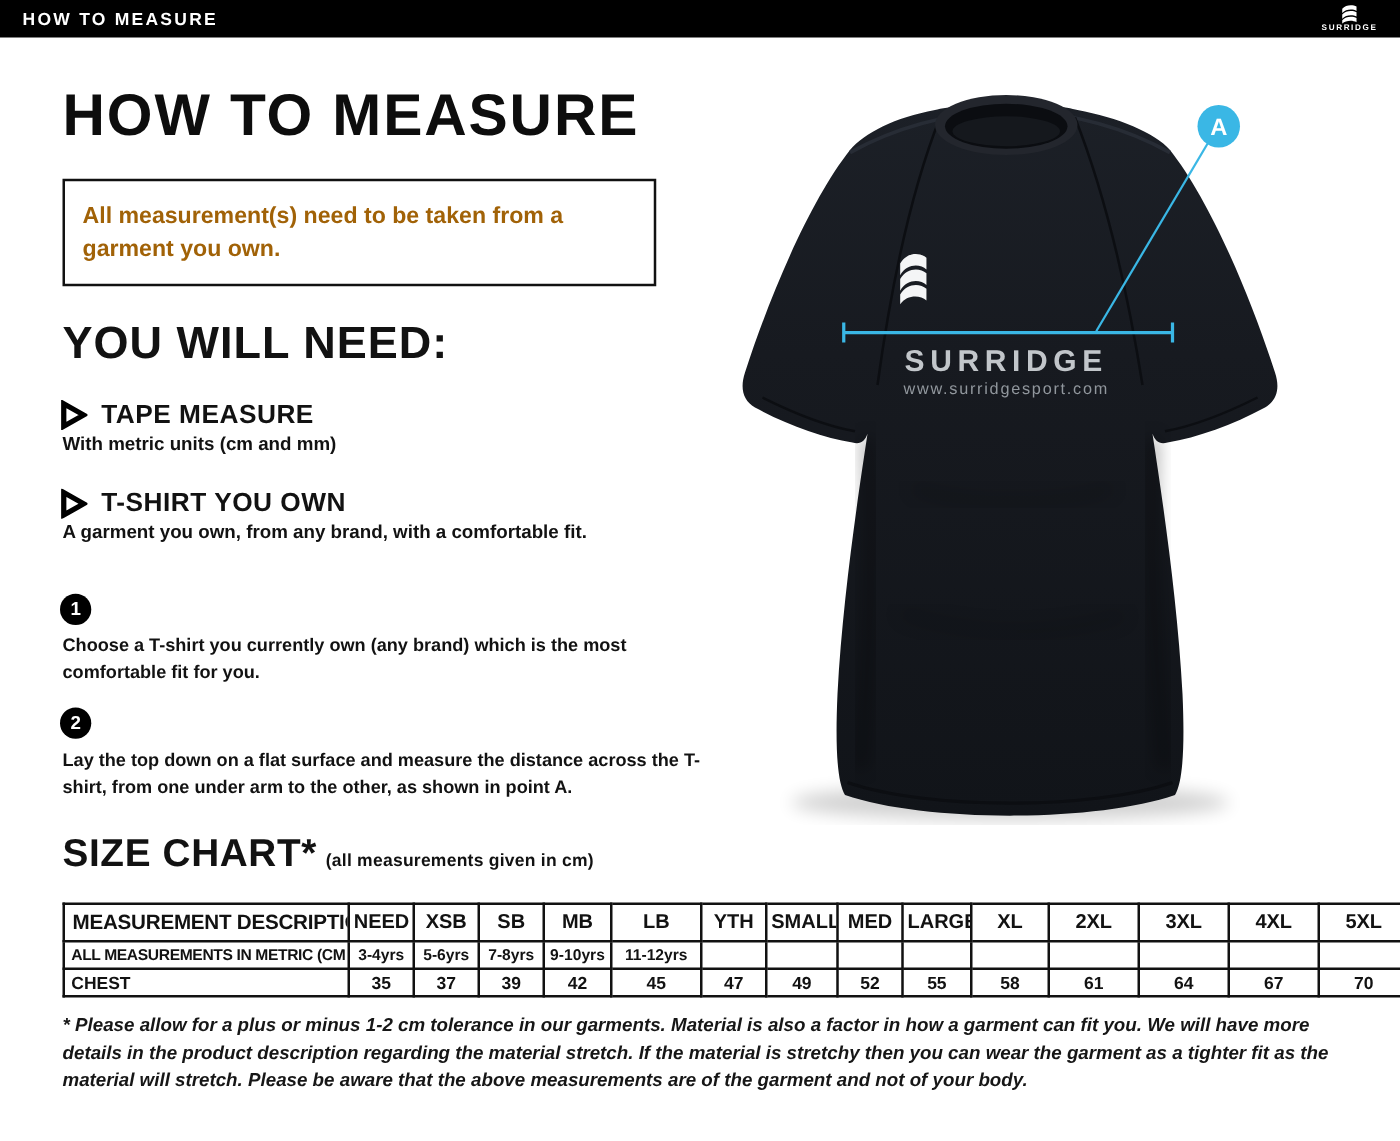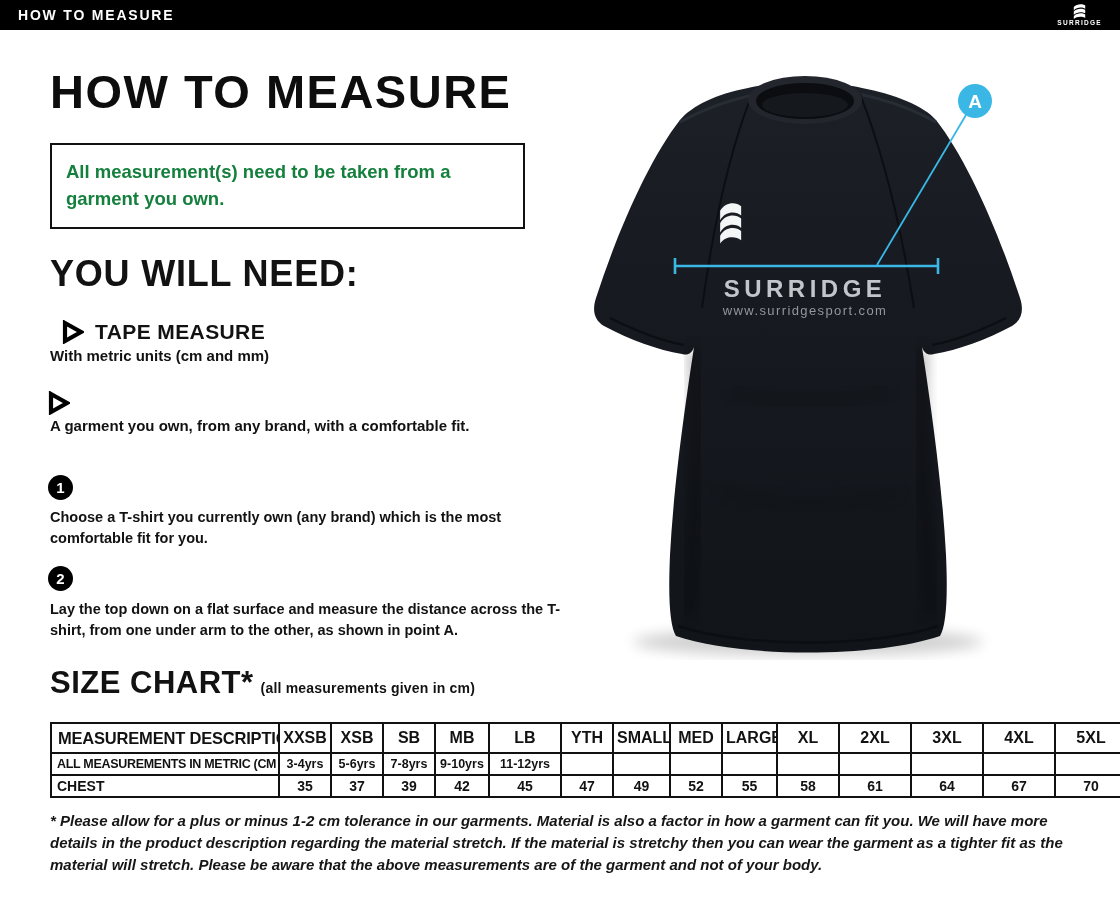--- a/index.html
+++ b/index.html
@@ -16,26 +16,26 @@
     display:flex; align-items:center; justify-content:space-between; padding:0 12px 0 18px;
   }
   .topbar-title { color:#fff; font-size:14px; font-weight:bold; letter-spacing:1.8px; }
   .topbar-logo { display:flex; flex-direction:column; align-items:center; line-height:1; padding-right:6px; }
   .topbar-logo .logo-text { color:#fff; font-size:6.5px; font-weight:bold; letter-spacing:1.3px; margin-top:1px; }
 
   
   .page-title { position:absolute; left:50px; top:64px; margin:0; font-size:47px; font-weight:800; letter-spacing:1.5px; color:#0d0d0d; }
 
   .notice-box { position:absolute; left:50px; top:143px; width:475px; border:2px solid #111; padding:14px 14px; }
-  .notice-box p { margin:0; font-size:18.5px; font-weight:bold; line-height:1.45; color:#15803d; }
+  .notice-box p { margin:0; font-size:18.5px; font-weight:bold; line-height:1.45; color:#a16207; }
 
   .ywn-heading { position:absolute; left:50px; top:253px; margin:0; font-size:36px; font-weight:800; letter-spacing:0.8px; }
 
   .need-item { position:absolute; left:48px; display:flex; align-items:center; gap:11px; }
-  .need-item.first  { top:320px;margin-left:14px; }
+  .need-item.first  { top:320px; }
   .need-item.second { top:391px; }
   .need-title { font-size:21px; font-weight:800; letter-spacing:0.4px; }
   .need-sub { position:absolute; left:50px; margin:0; font-size:15px; font-weight:bold; }
   .need-sub.first  { top:347px; }
   .need-sub.second { top:417px; }
 
   .step-head { position:absolute; left:48px; display:flex; align-items:center; gap:11px; }
   .step-head.s1 { top:475px; }
   .step-head.s2 { top:566px; }
   .step-num {
@@ -96,40 +96,41 @@
     <polygon points="3,3 19,12 3,21" fill="none" stroke="#000" stroke-width="4.2" stroke-linejoin="miter"></polygon>
   </svg>
   <span class="need-title">TAPE MEASURE</span>
 </div>
 <p class="need-sub first">With metric units (cm and mm)</p>
 
 <div class="need-item second">
   <svg width="22" height="24" viewBox="0 0 22 24">
     <polygon points="3,3 19,12 3,21" fill="none" stroke="#000" stroke-width="4.2" stroke-linejoin="miter"></polygon>
   </svg>
+  <span class="need-title">T-SHIRT YOU OWN</span>
 </div>
 <p class="need-sub second">A garment you own, from any brand, with a comfortable fit.</p>
 
 <div class="step-head s1">
   <span class="step-num">1</span>
 </div>
 <p class="step-body s1">Choose a T-shirt you currently own (any brand) which is the most comfortable fit for you.</p>
 
 <div class="step-head s2">
   <span class="step-num">2</span>
 </div>
 <p class="step-body s2">Lay the top down on a flat surface and measure the distance across the T-shirt, from one under arm to the other, as shown in point A.</p>
 
 <h2 class="size-chart-heading"><span>SIZE CHART*</span><span class="size-chart-sub">(all measurements given in cm)</span></h2>
 
 <table class="size-table">
   <thead>
       <tr>
         <th class="desc" style="width: 228px;">MEASUREMENT DESCRIPTION</th>
-        <th style="width: 52px;">XXSB</th>
+        <th style="width: 52px;">NEED</th>
         <th style="width: 52px;">XSB</th>
         <th style="width: 52px;">SB</th>
         <th style="width: 54px;">MB</th>
         <th style="width: 72px;">LB</th>
         <th style="width: 52px;">YTH</th>
         <th style="width: 57px;">SMALL</th>
         <th style="width: 52px;">MED</th>
         <th style="width: 55px;">LARGE</th>
         <th style="width: 62px;">XL</th>
         <th style="width: 72px;">2XL</th>

